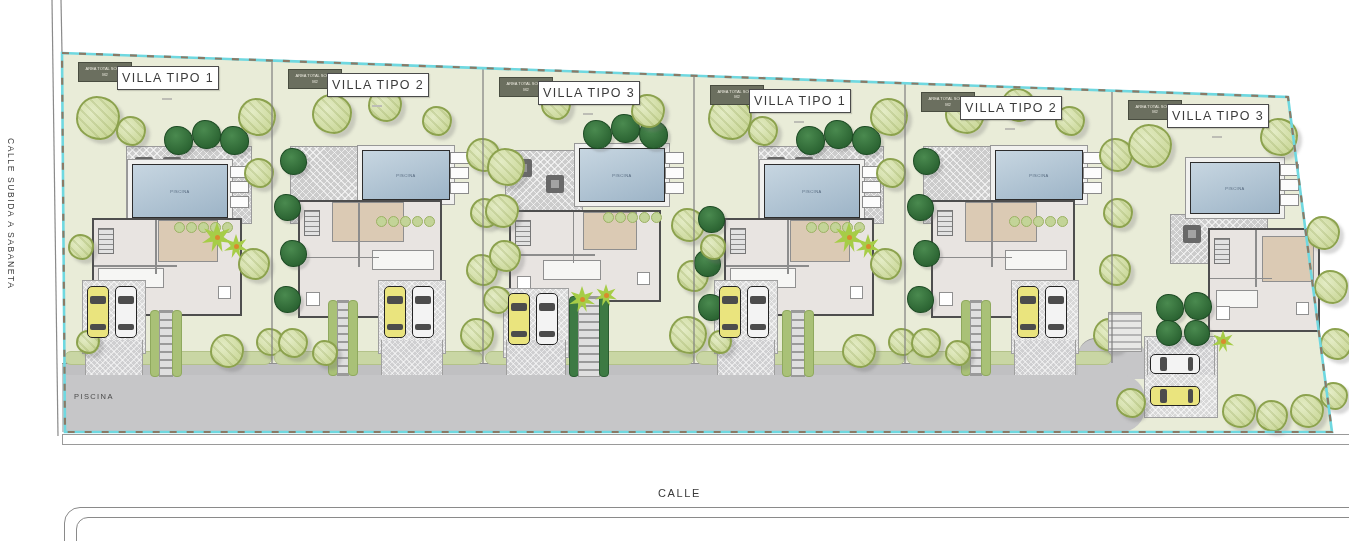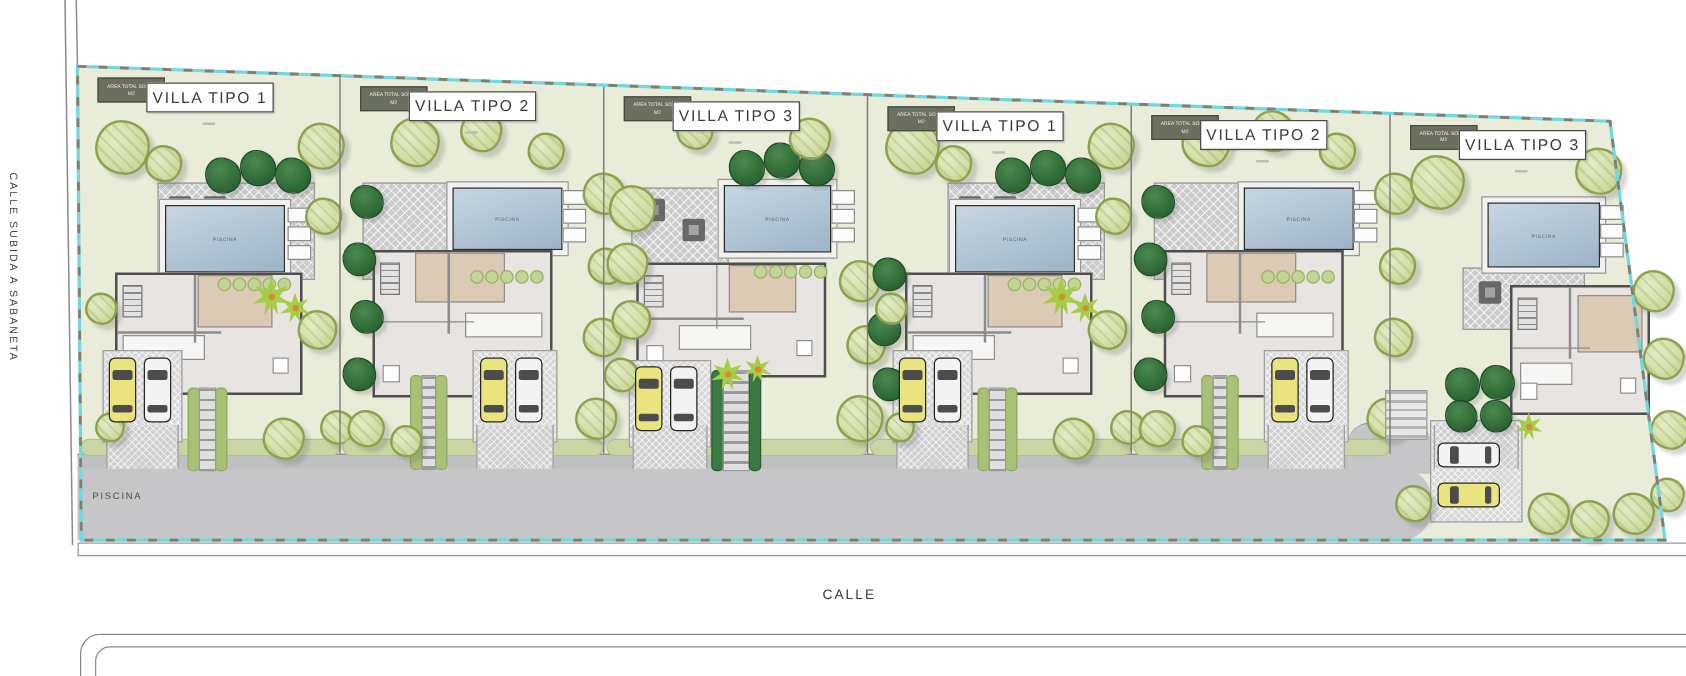--- a/index.html
+++ b/index.html
@@ -16,21 +16,21 @@
   #road-apron{left:1078px;top:338px;width:67px;height:40px;background:#c6c6c8;
         border-radius:18px 18px 0 0;border-top:1px solid #9a9a9a;}
   #curb{left:62px;top:363px;width:1083px;height:12px;background:#c0c0c2;border-top:1px solid #8f8f8f;}
   #sidewalk{left:62px;top:434px;width:1290px;height:9px;background:#ffffff;border:1px solid #9a9a9a;}
   #bottom-rect-outer{left:64px;top:507px;width:1360px;height:120px;border:1.5px solid #8a8a8a;border-radius:16px;background:#fff;}
   #bottom-rect-inner{left:76px;top:517px;width:1360px;height:120px;border:1.5px solid #8a8a8a;border-radius:12px;background:#fff;}
   
   #street-left-label{left:6px;top:138px;height:210px;writing-mode:vertical-rl;
     font-size:8.5px;letter-spacing:1.6px;color:#3c3c3c;}
   #acceso-label{left:74px;top:392px;font-size:7.5px;letter-spacing:1.4px;color:#4a4a4a;}
-  #calle-label{left:658px;top:470px;font-size:11px;letter-spacing:1.6px;color:#3a3a3a;}
+  #calle-label{left:658px;top:487px;font-size:11px;letter-spacing:1.6px;color:#3a3a3a;}
   .tbox{background:#fff;border:1.5px solid #4a4a4a;color:#3b3b3b;display:flex;align-items:center;
         justify-content:center;letter-spacing:1.3px;font-size:12.5px;box-shadow:1px 1px 1px rgba(0,0,0,.15);}
   .chip{background:#6b6f5f;border:1px solid #494d40;color:#ecead f;color:#eceadf;font-size:4px;line-height:1.4;
         text-align:center;padding-top:3px;box-sizing:border-box;}
   .tick{background:#bdbdb5;}
   
   .deck{background-color:#cccccc;border:1px solid #9a9a9a;
     background-image:repeating-linear-gradient(45deg,rgba(255,255,255,.6) 0 1px,transparent 1px 5px),
                      repeating-linear-gradient(-45deg,rgba(255,255,255,.6) 0 1px,transparent 1px 5px);}
   .gpad{background-color:#d8d8d8;border:1px solid #9f9f9f;

